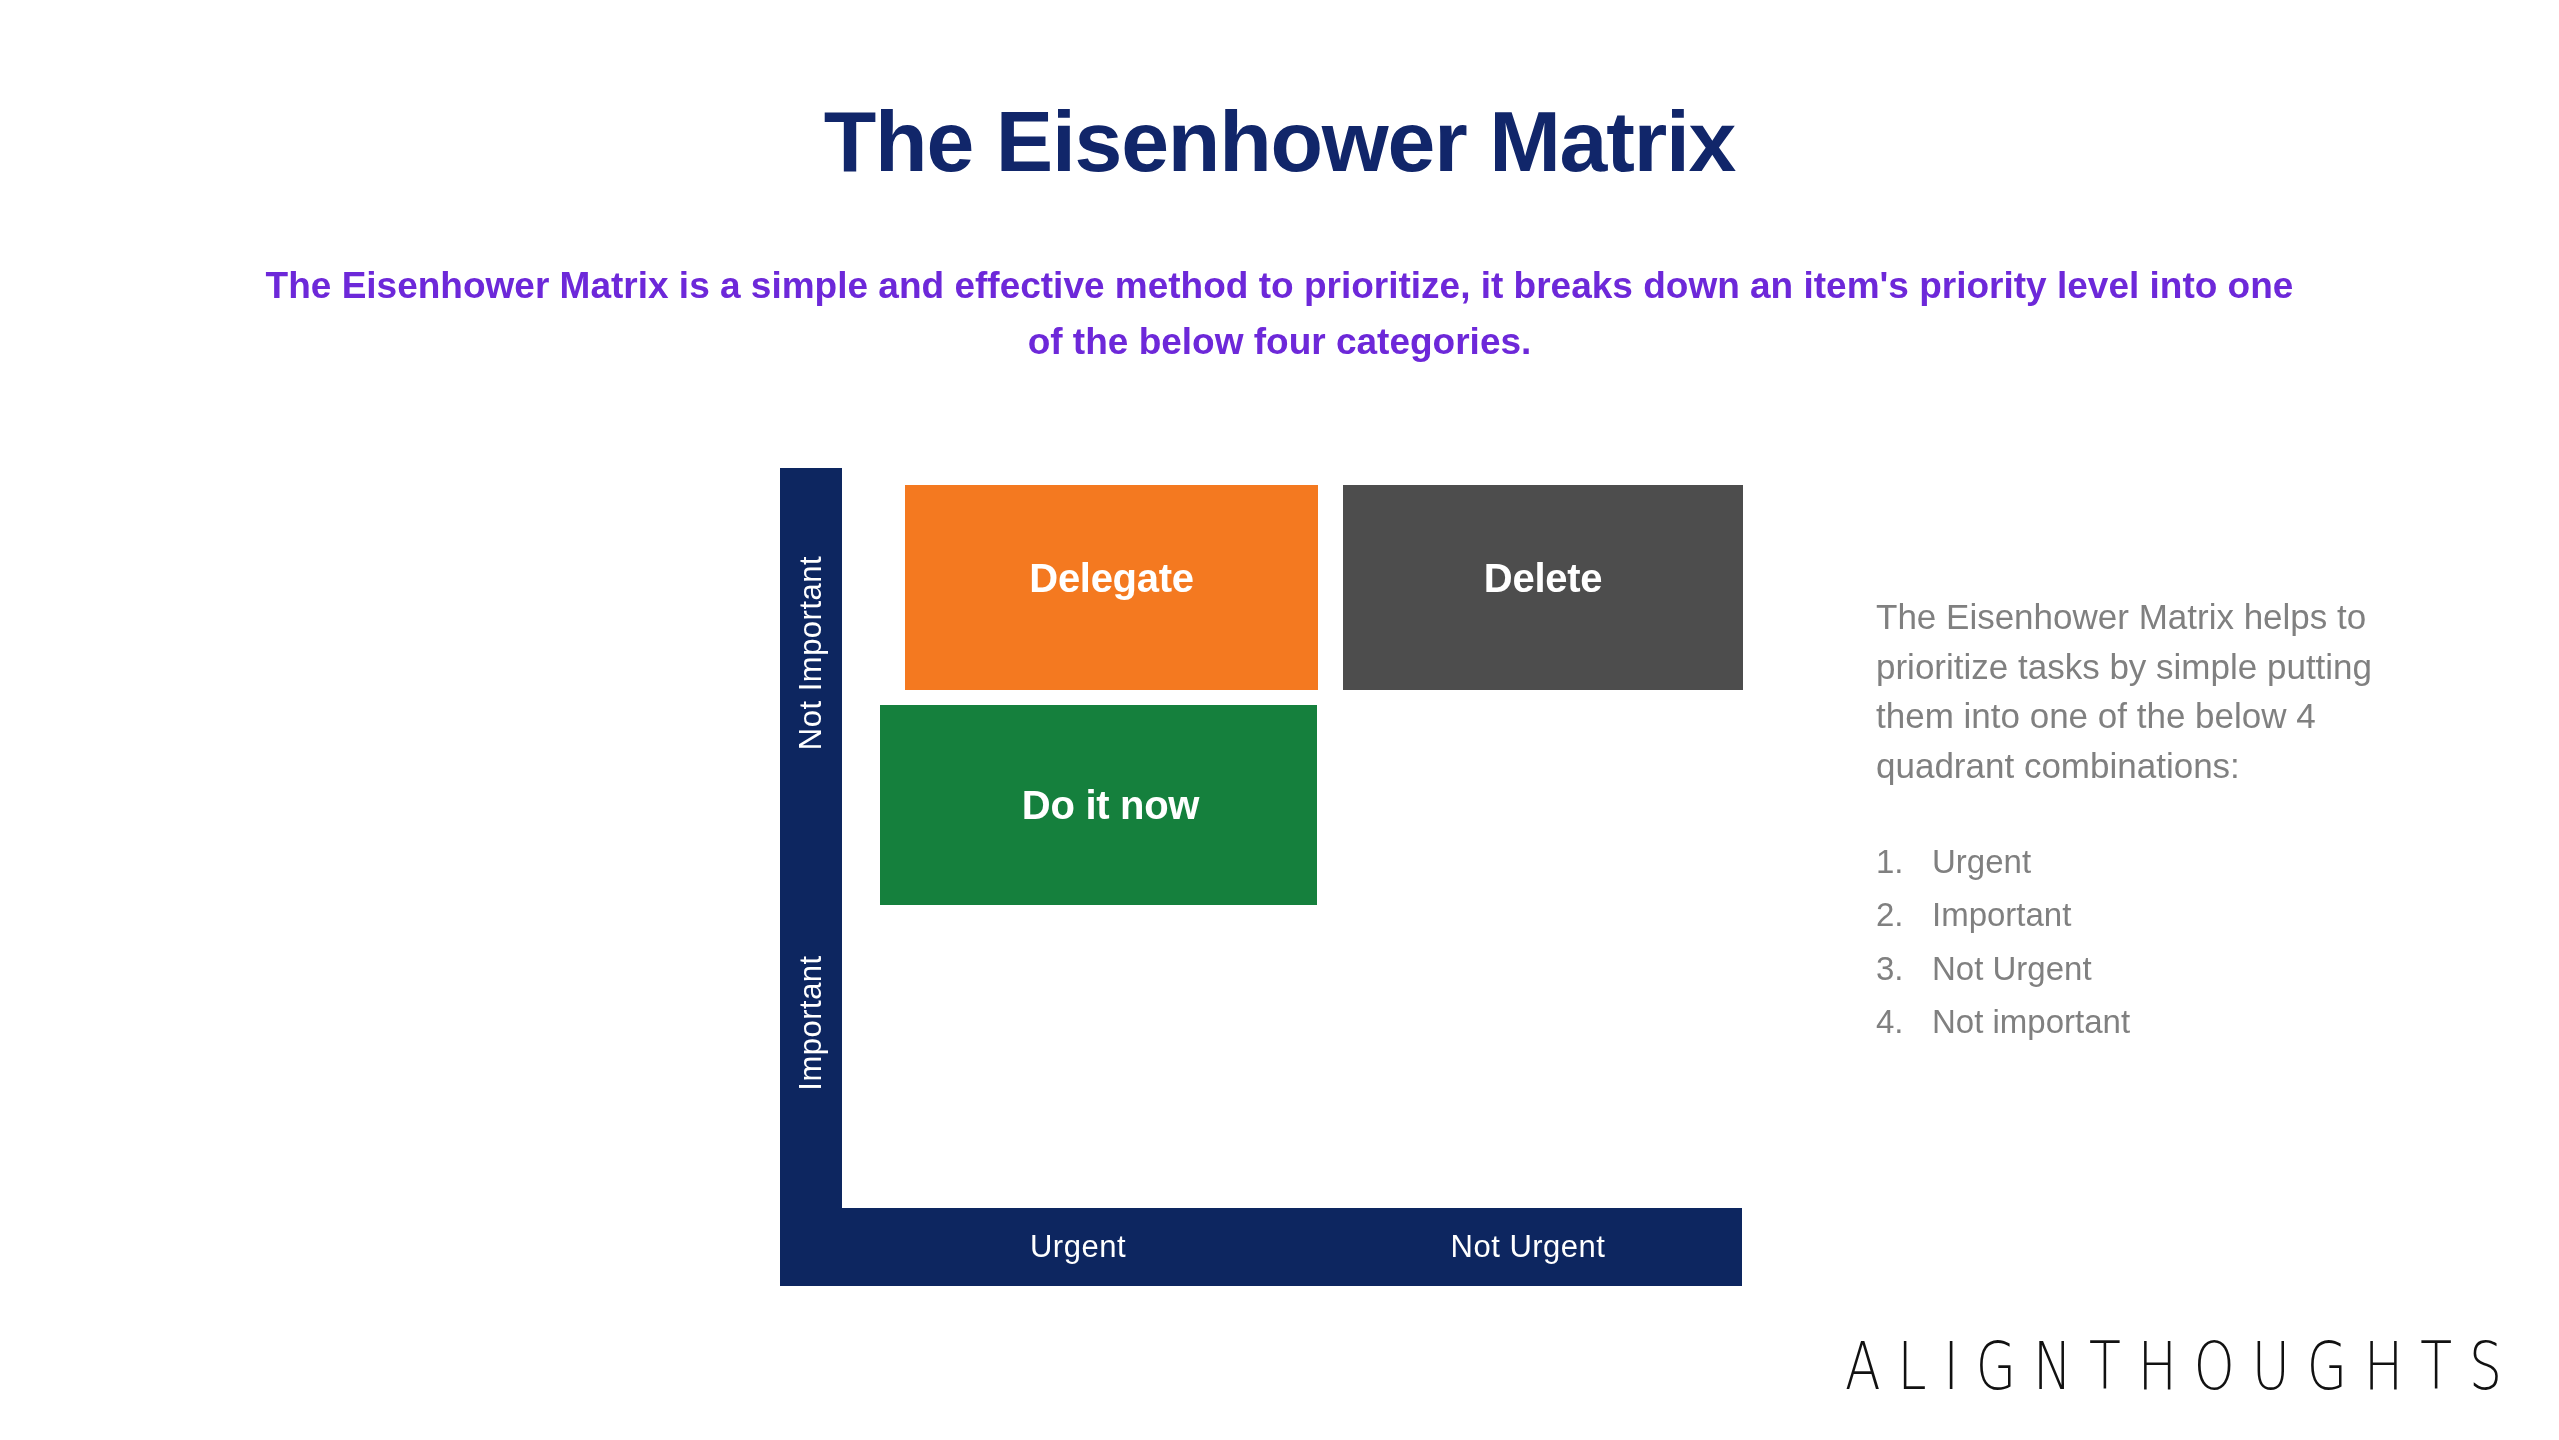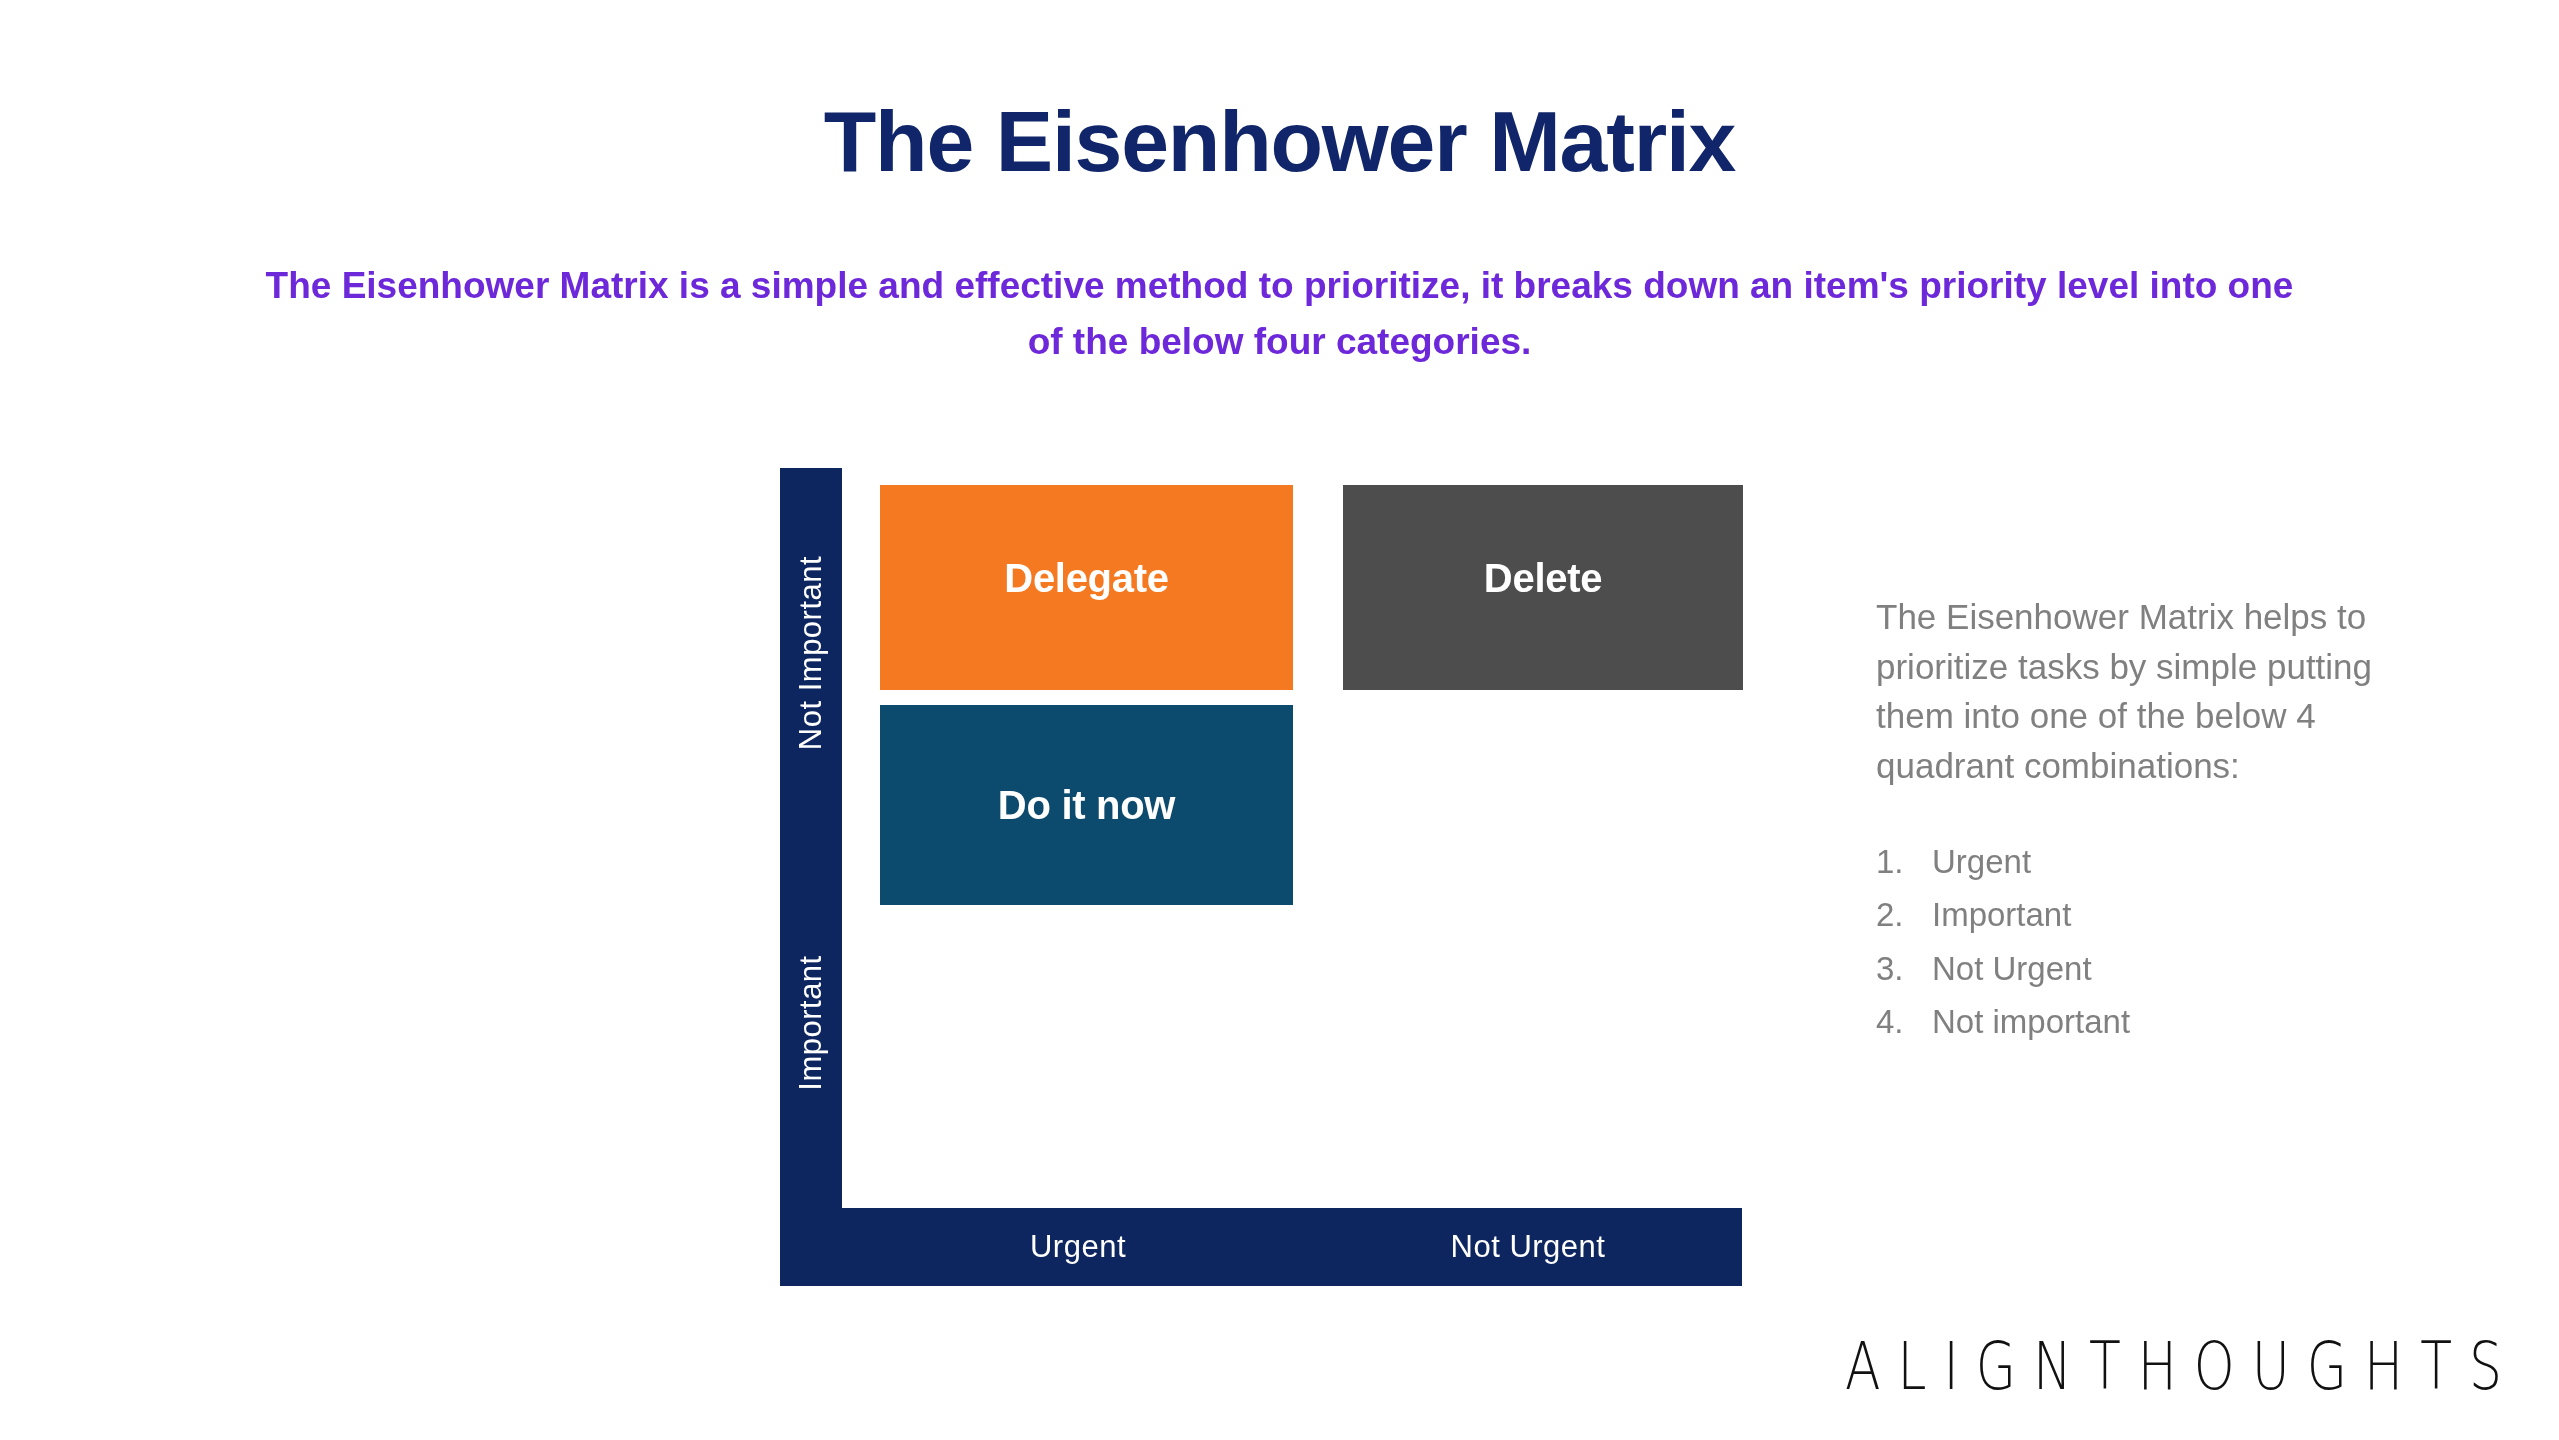--- a/index.html
+++ b/index.html
@@ -232,29 +232,29 @@
   </div>
 
   <div id="axis-label-important" class="axis-label-vert">
     <span>Important</span>
   </div>
 
   <div id="axis-label-urgent" class="axis-label-horiz">Urgent</div>
 
   <div id="axis-label-not-urgent" class="axis-label-horiz">Not Urgent</div>
 
-  <div id="quadrant-delegate" class="quadrant" style="background: rgb(244, 121, 32);">
+  <div id="quadrant-delegate" class="quadrant" style="background: rgb(244, 121, 32); margin-left: 25px;">
     <span class="quadrant-label">Delegate</span>
   </div>
 
   <div id="quadrant-delete" class="quadrant" style="background: rgb(77, 77, 77);">
     <span class="quadrant-label">Delete</span>
   </div>
 
-  <div id="quadrant-do-it-now" class="quadrant" style="background: #0c4a6e;">
+  <div id="quadrant-do-it-now" class="quadrant" style="background: #15803d; padding-left: 24px;">
     <span class="quadrant-label">Do it now</span>
   </div>
 
 
 </div>
 
 <div id="side-panel">
   <div id="side-paragraph">The Eisenhower Matrix helps to prioritize tasks by simple putting them into one of the below 4 quadrant combinations:</div>
 
   <ol id="side-list">

